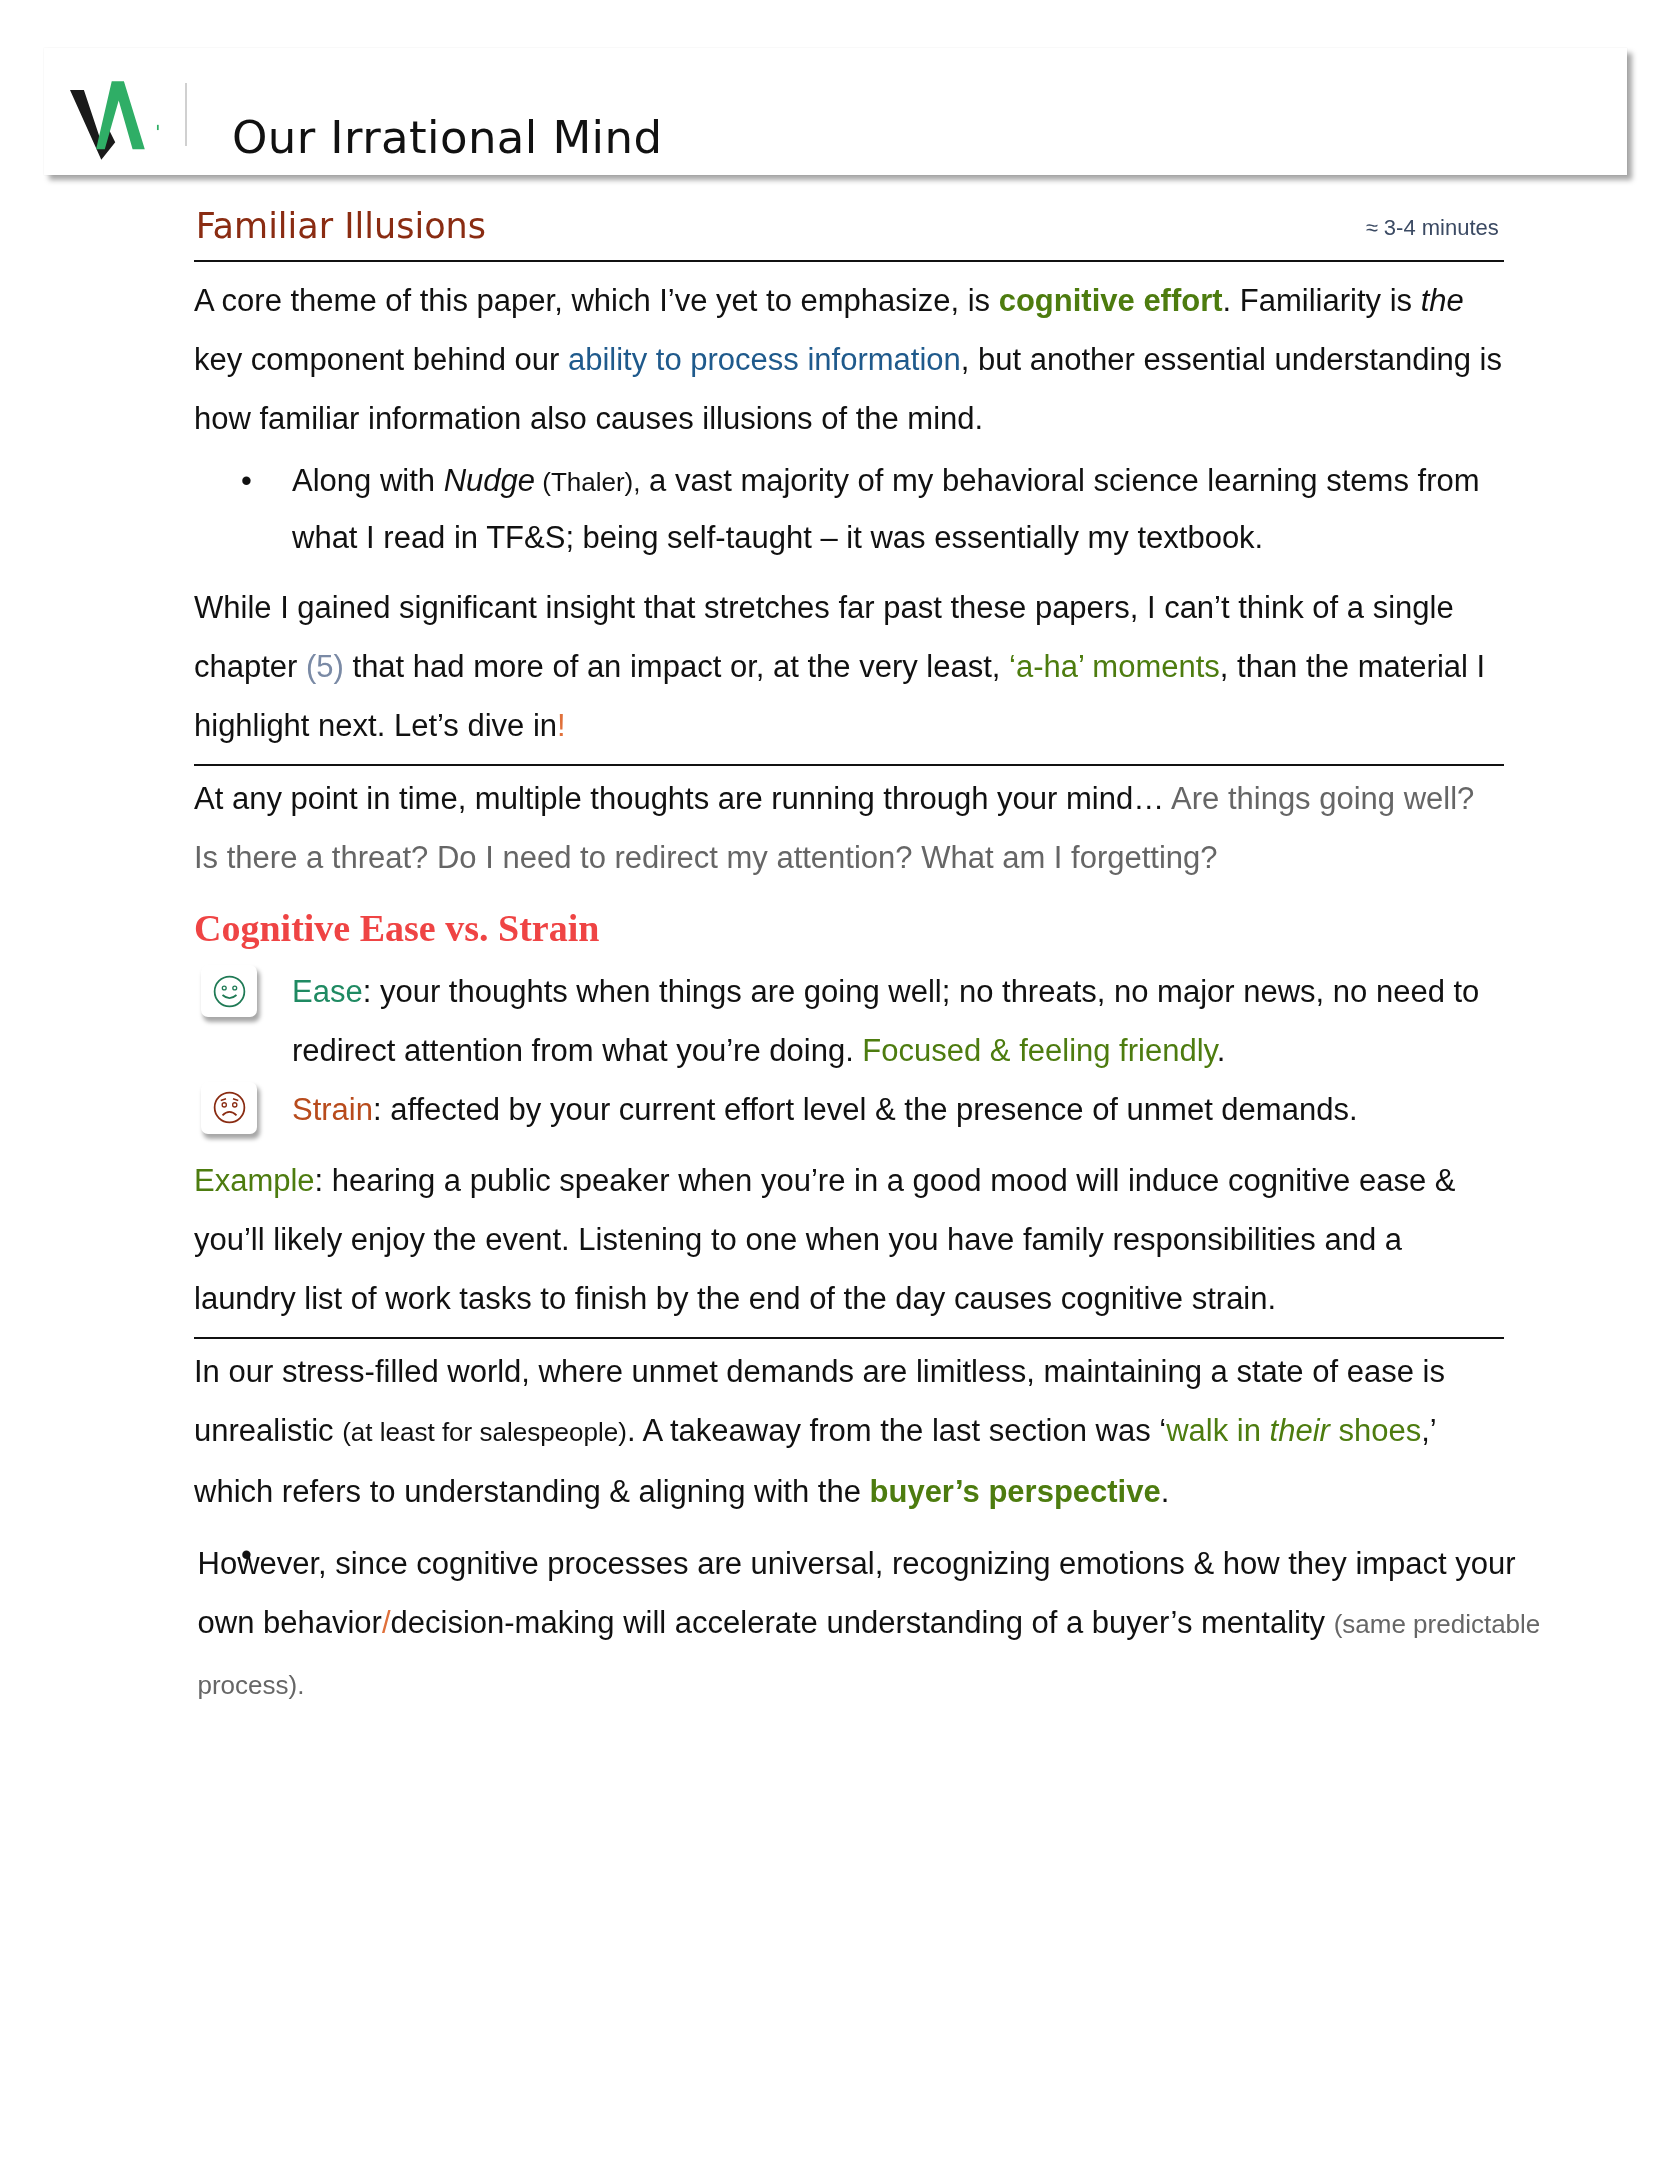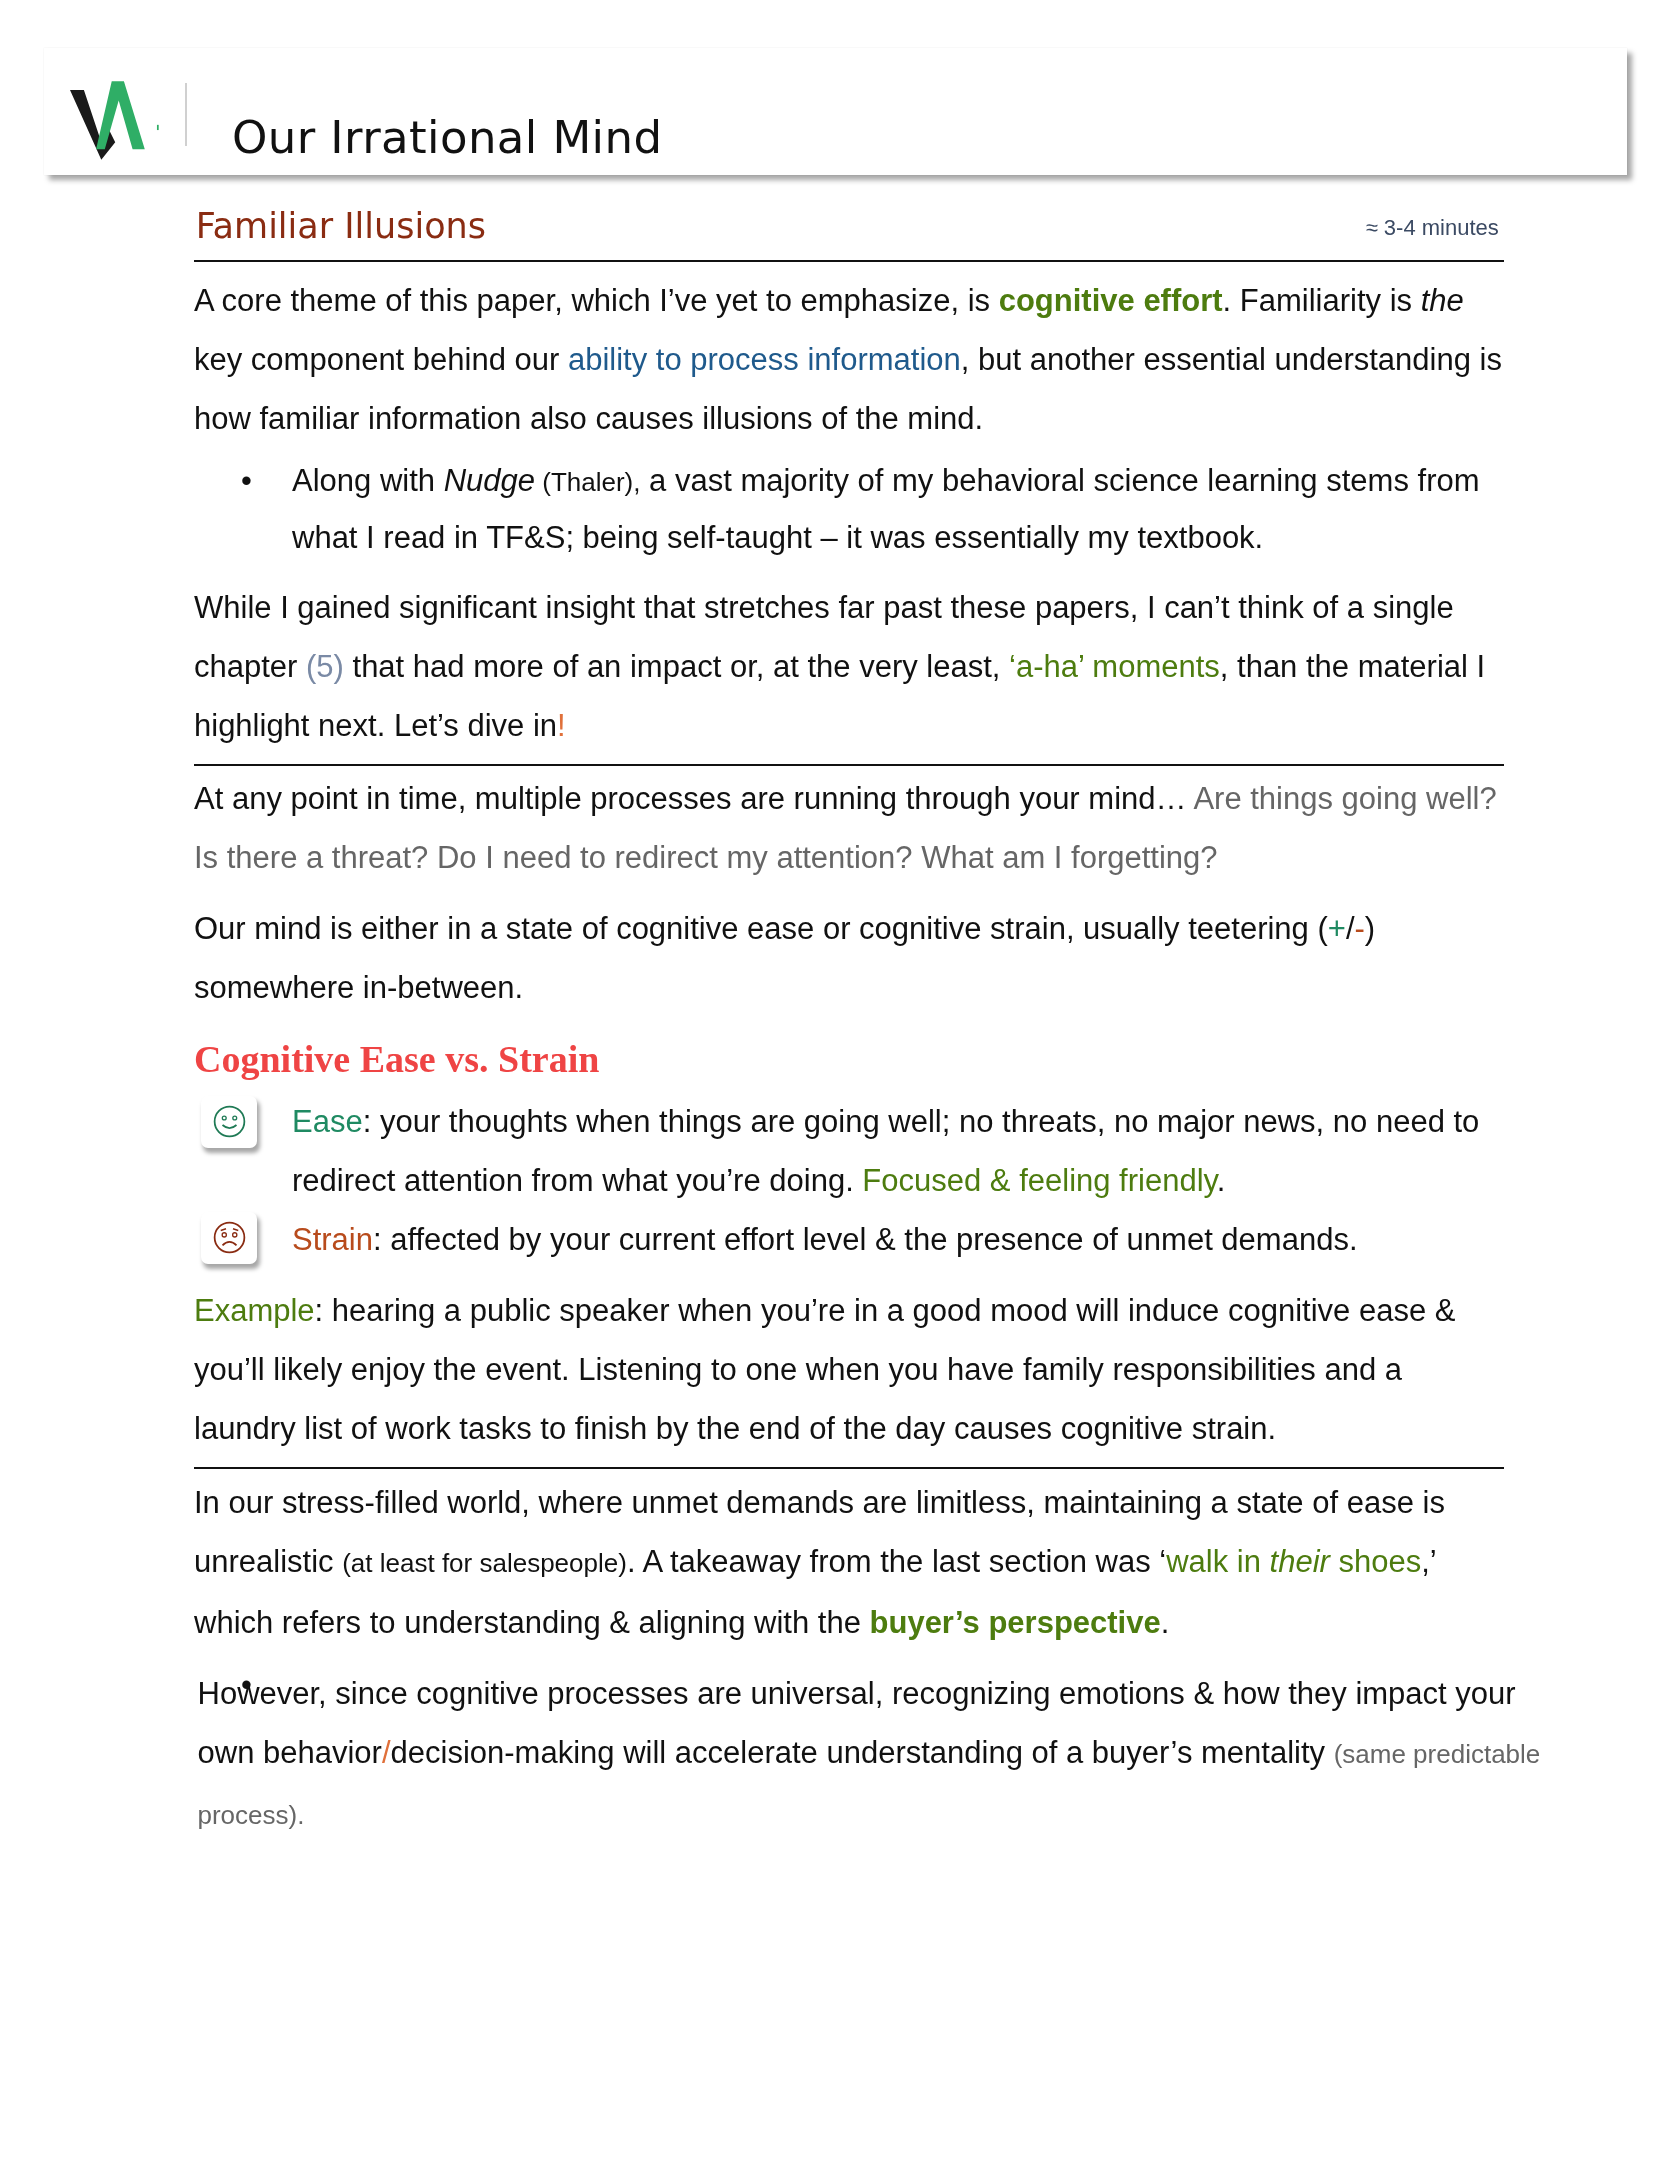--- a/index.html
+++ b/index.html
@@ -61,23 +61,22 @@
 
 
   <ul class="bullets">
     <li><span class="dot">•</span><span>Along with </span><i>Nudge</i><span class="small"> (Thaler),</span><span> a vast majority of my behavioral science learning stems from what I read in TF&amp;S; being self-taught – it was essentially my textbook.</span></li>
   </ul>
 
   <p class="gap"><span>While I gained significant insight that stretches far past these papers, I can’t think of a single chapter </span><span class="muted">(5)</span><span> that had more of an impact or, at the very least, </span><span class="slate">‘a-ha’ moments</span><span>, than the material I highlight next. Let’s dive in</span><span class="orange">!</span></p>
 
   <div class="rule"></div>
 
-  <p style="margin-top:3.5px"><span>At any point in time, multiple processes are running through your mind… </span><span class="light">Are things going well? Is there a threat? Do I need to redirect my attention? What am I forgetting?</span></p>
+  <p style="margin-top:3.5px"><span>At any point in time, multiple thoughts are running through your mind… </span><span class="light">Are things going well? Is there a threat? Do I need to redirect my attention? What am I forgetting?</span></p>
 
-  <p class="gap"><span>Our mind is either in a state of cognitive ease or cognitive strain, usually teetering (</span><span class="green">+</span><span>/</span><span class="rust">-</span><span>) somewhere in-between.</span></p>
 
   <div class="cog-head">Cognitive Ease vs. Strain</div>
 
   <div class="icon-row" style="margin-top:3.5px">
     <div class="icon-box" style="top:3.5px">
       <svg width="35" height="35" viewBox="0 0 40 40">
           <circle cx="20" cy="20" r="17" fill="none" stroke="#1f7a55" stroke-width="2"></circle>
           <circle cx="14" cy="16" r="2.2" fill="none" stroke="#1f7a55" stroke-width="1.5"></circle>
           <circle cx="26" cy="16" r="2.2" fill="none" stroke="#1f7a55" stroke-width="1.5"></circle>
           <path d="M12 24 Q20 31 28 24" fill="none" stroke="#1f7a55" stroke-width="2"></path>

